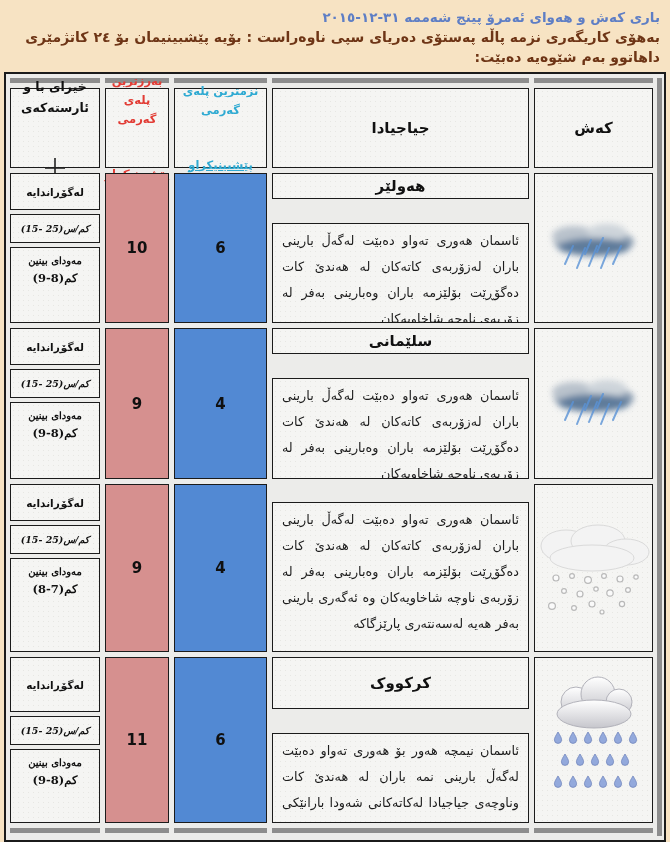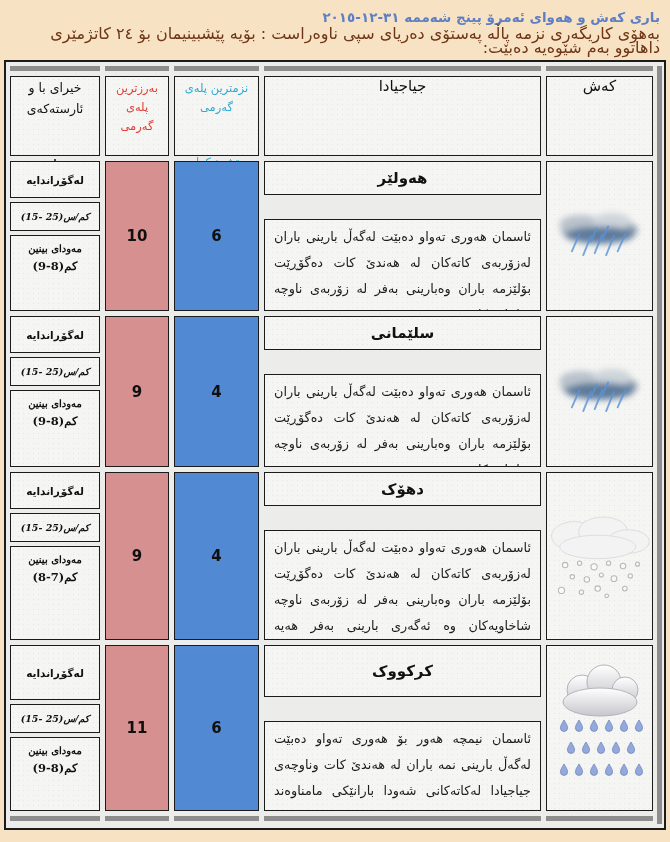--- a/index.html
+++ b/index.html
@@ -11,21 +11,21 @@
   }
   .page{width:670px;height:842px;box-sizing:border-box;padding:3px 4px;}
 
   
   .hdr{direction:rtl;text-align:right;padding:4px 6px 2px 6px;}
   .hdr .t1{
     color:#5E7EC5;font-weight:bold;font-size:13.5px;line-height:20px;
     padding-left:4px;
   }
   .hdr .t2{
-    color:#6E3516;font-weight:normal;font-size:16px;line-height:14px;
+    color:#6E3516;font-weight:bold;font-size:14px;line-height:20px;
   }
 
   
   .tbl{
     position:relative;direction:rtl;
     margin-top:3px;
     border:2px solid #1b1b1b;
     background:#ECECEA;
     box-sizing:border-box;
     height:770px;
@@ -34,54 +34,54 @@
   }
   .vstrip{
     position:absolute;top:4px;bottom:4px;right:2px;width:5px;
     background:#8D8D8D;
   }
   .row,.bars{display:flex;gap:5px;margin-right:7px;}
   .bars{height:5px;flex:0 0 auto;}
   .bar{background:#8D8D8D;}
 
   
-  .cw-weather{width:107px;flex:0 0 auto;}
+  .cw-weather{width:119px;flex:0 0 auto;}
   .cw-cities{flex:1 1 auto;min-width:0;}
-  .cw-low{width:85px;flex:0 0 auto;}
+  .cw-low{width:93px;flex:0 0 auto;}
   .cw-high{width:64px;flex:0 0 auto;}
   .cw-wind{width:90px;flex:0 0 auto;}
 
   .cell{
     box-sizing:border-box;
     border:1px solid #1b1b1b;
     background:
       radial-gradient(#e7e7e3 0.8px, transparent 0.8px);
     background-color:#F5F5F3;
     background-size:5px 5px;
   }
 
   
   .hrow{height:80px;flex:0 0 auto;}
-  .hcell{display:flex;flex-direction:column;align-items:center;justify-content:space-between;
-         text-align:center;font-weight:normal;color:#111;gap:36px;}
+  .hcell{display:flex;flex-direction:column;align-items:center;justify-content:center;
+         text-align:center;font-weight:bold;color:#111;gap:36px;}
   .hcell.big{font-size:15px;}
   .hcell.small{font-size:11.5px;line-height:19px;padding:2px;}
   .hi-red{color:#E23C35;}
   .hi-cyan{color:#2FAAD2;}
   .hcell .uline{text-decoration:underline;}
   .plus-wrap{margin-top:2px;line-height:0;}
 
   
   .r0{height:150px;} .r1{height:151px;} .r2{height:168px;} .r3{height:166px;}
   .drow{flex:0 0 auto;}
 
   .iconcell{display:flex;align-items:center;justify-content:center;}
 
   .citycol{display:flex;flex-direction:column;gap:6px;}
-  .titlebox{height:34px;flex:0 0 auto;display:flex;align-items:center;justify-content:center;
+  .titlebox{height:26px;flex:0 0 auto;display:flex;align-items:center;justify-content:center;
             font-weight:bold;font-size:15px;color:#111;}
   .descbox{flex:1 1 auto;padding:4px 9px;direction:rtl;text-align:justify;
            font-size:12.8px;line-height:26px;color:#1c1c1c;overflow:hidden;margin-top:18px;}
 
   .numcell{display:flex;align-items:center;justify-content:center;
            font-weight:bold;font-size:15px;color:#101010;}
   .num-low{background:#5289D3;}
   .num-high{background:#D6908F;}
 
   .windcol{display:flex;flex-direction:column;gap:4px;}
@@ -244,21 +244,20 @@
               <circle cx="92" cy="74" r="2.4"></circle>
             <circle cx="16" cy="90" r="3.4"></circle>
               <circle cx="38" cy="92" r="2.4"></circle>
               <circle cx="56" cy="88" r="3"></circle>
             <circle cx="66" cy="96" r="2"></circle>
               <circle cx="86" cy="88" r="2.6"></circle>
           </g>
         </svg>
       </div>
       <div class="citycol cw-cities">
-        <div class="cell titlebox">دهۆک</div>
         <div class="cell descbox">ئاسمان هەوری تەواو دەبێت لەگەڵ بارینی باران لەزۆربەی کاتەکان  لە هەندێ کات دەگۆڕێت بۆلێزمە باران وەبارینی بەفر لە زۆربەی ناوچە شاخاویەکان وە ئەگەری بارینی بەفر هەیە لەسەنتەری پارێزگاکە</div>
       </div>
       <div class="cell numcell num-low cw-low">4</div>
       <div class="cell numcell num-high cw-high">9</div>
       <div class="windcol cw-wind">
         <div class="cell wbox1">لەگۆڕاندایە</div>
         <div class="cell wbox2 ltr">(15- 25)کم/س</div>
         <div class="cell wbox3">
           <div class="vlabel">مەودای بینین</div>
           <div class="vvalue ltr">(8-7)کم</div>

